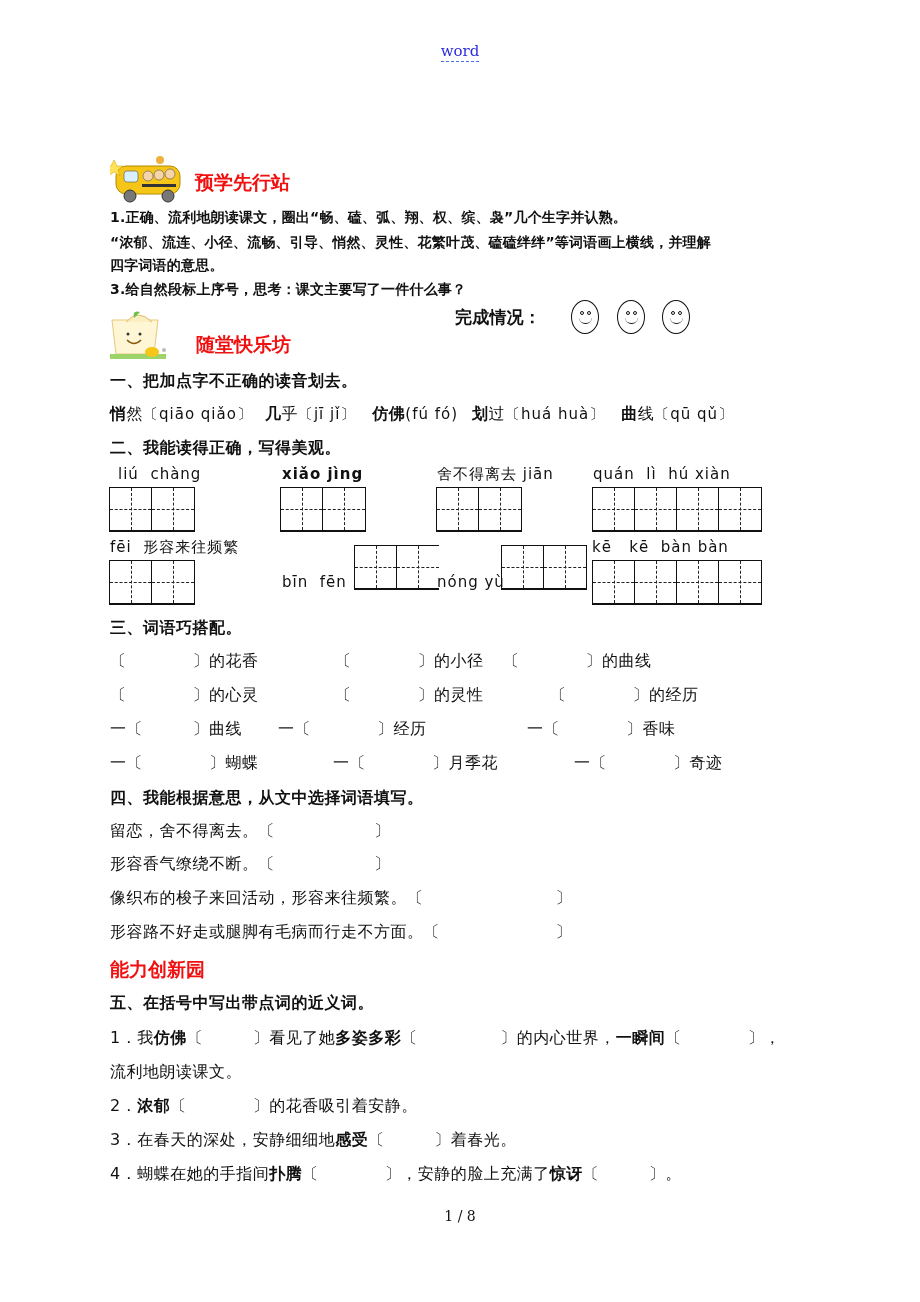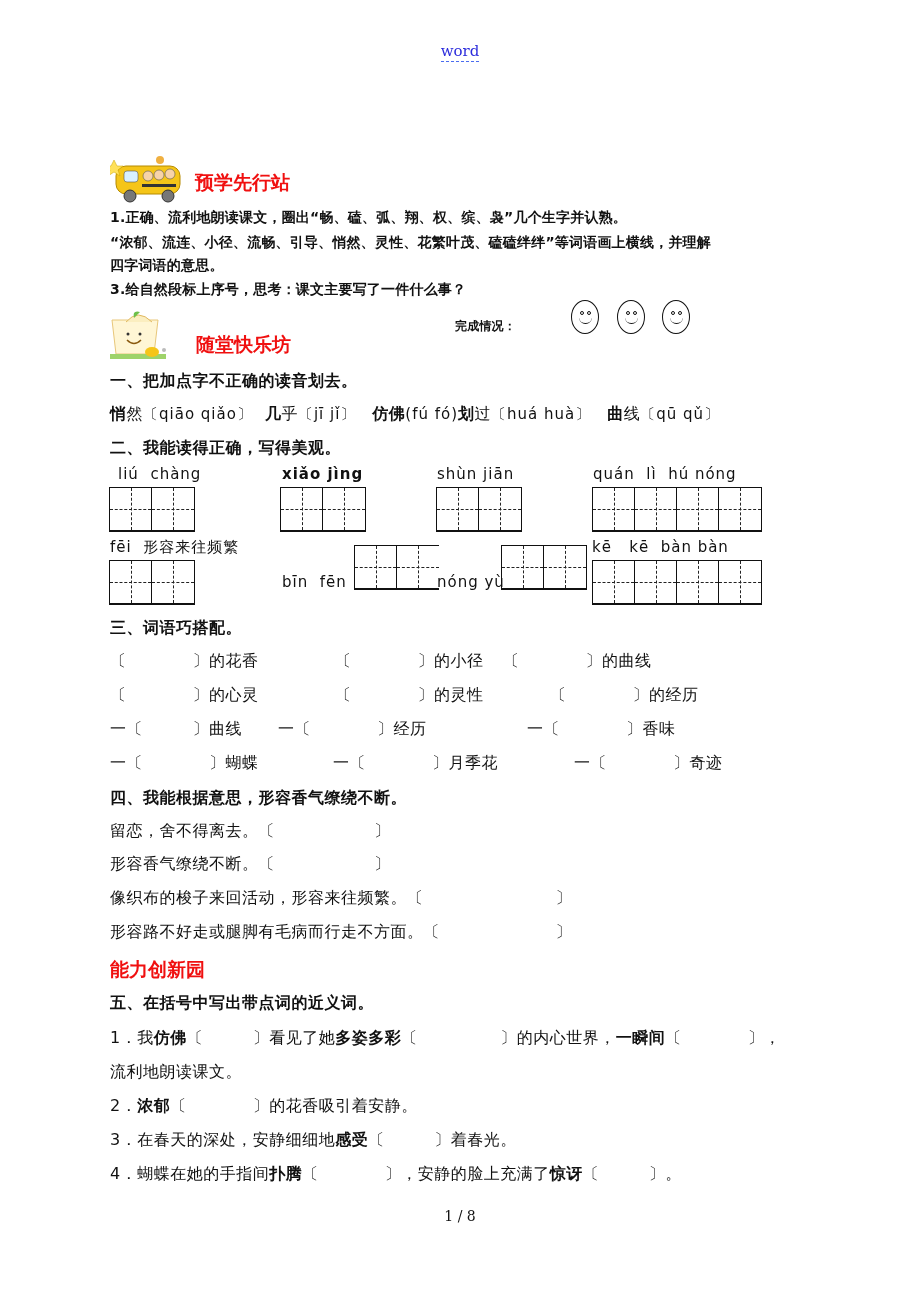--- a/index.html
+++ b/index.html
@@ -45,21 +45,21 @@
     <circle cx="50" cy="8" r="4" fill="#f0b040"></circle>
   </svg>
 </div>
 <div class="abs red-title" style="left:195px;top:170px;">预学先行站</div>
 
 <div class="abs body-b" style="left:110px;top:209px;">1.正确、流利地朗读课文，圈出“畅、磕、弧、翔、权、缤、袅”几个生字并认熟。</div>
 <div class="abs body-b" style="left:110px;top:234px;">“浓郁、流连、小径、流畅、引导、悄然、灵性、花繁叶茂、磕磕绊绊”等词语画上横线，并理解</div>
 <div class="abs body-b" style="left:110px;top:257px;">四字词语的意思。</div>
 <div class="abs body-b" style="left:110px;top:281px;">3.给自然段标上序号，思考：课文主要写了一件什么事？</div>
 
-<div class="abs body-b" style="left:455px;top:318px;font-size:12px;">完成情况：</div>
+<div class="abs body-b" style="left:455px;top:306px;font-size:17px;">完成情况：</div>
 <div class="smiley" style="left:571px;top:300px;">
     <span class="eye l"></span>
     <span class="eye r"></span>
     <span class="mouth"></span>
   </div>
 <div class="smiley" style="left:617px;top:300px;">
     <span class="eye l"></span>
     <span class="eye r"></span>
     <span class="mouth"></span>
   </div>
@@ -82,31 +82,31 @@
     <circle cx="56" cy="40" r="2" fill="#bbb"></circle>
   </svg>
 </div>
 <div class="abs red-title" style="left:196px;top:332px;">随堂快乐坊</div>
 
 <div class="abs sec" style="left:110px;top:371px;">一、把加点字不正确的读音划去。</div>
 
 <div class="abs txt" style="left:110px;top:404px;display:flex;gap:0;">
   <span style="margin-right:12px;"><span class="b">悄</span><span>然</span><span class="py">〔qiāo qiǎo〕</span></span>
   <span style="margin-right:16px;"><span class="b">几</span><span>乎</span><span class="py">〔jī jǐ〕</span></span>
-  <span style=""><span class="b">仿佛</span><span></span><span class="py">(fú fó)</span></span>
+  <span style="margin-right:14px;"><span class="b">仿佛</span><span></span><span class="py">(fú fó)</span></span>
   <span style="margin-right:16px;"><span class="b">划</span><span>过</span><span class="py">〔huá huà〕</span></span>
   <span><span class="b">曲</span><span>线</span><span class="py">〔qū qǔ〕</span></span>
 </div>
 
 <div class="abs sec" style="left:110px;top:438px;">二、我能读得正确，写得美观。</div>
 
 <div class="abs py" style="left:118px;top:465px;white-space:pre;">liú  chàng</div>
 <div class="abs py" style="left:282px;top:465px;white-space:pre;font-weight:bold;">xiǎo jìng</div>
-<div class="abs py" style="left:437px;top:465px;white-space:pre;">shùn jiān</div>
-<div class="abs py" style="left:593px;top:465px;white-space:pre;">quán  lì  hú nóng</div>
+<div class="abs py" style="left:437px;top:465px;white-space:pre;">舍不得离去 jiān</div>
+<div class="abs py" style="left:593px;top:465px;white-space:pre;">quán  lì  hú xiàn</div>
 
 <div class="grid" style="left:109px;top:487px;">
     <div class="cell"></div>
     <div class="cell"></div>
   </div>
 <div class="grid" style="left:280px;top:487px;">
     <div class="cell"></div>
     <div class="cell"></div>
   </div>
 <div class="grid" style="left:436px;top:487px;">
@@ -155,21 +155,21 @@
 <div class="abs txt" style="left:550px;top:685px;">〔　　　　〕的经历</div>
 
 <div class="abs txt" style="left:110px;top:719px;">一〔　　　〕曲线</div>
 <div class="abs txt" style="left:278px;top:719px;">一〔　　　　〕经历</div>
 <div class="abs txt" style="left:527px;top:719px;">一〔　　　　〕香味</div>
 
 <div class="abs txt" style="left:110px;top:753px;">一〔　　　　〕蝴蝶</div>
 <div class="abs txt" style="left:333px;top:753px;">一〔　　　　〕月季花</div>
 <div class="abs txt" style="left:574px;top:753px;">一〔　　　　〕奇迹</div>
 
-<div class="abs sec" style="left:110px;top:788px;">四、我能根据意思，形容香气缭绕不断。</div>
+<div class="abs sec" style="left:110px;top:788px;">四、我能根据意思，从文中选择词语填写。</div>
 <div class="abs txt" style="left:110px;top:821px;">留恋，舍不得离去。〔　　　　　　〕</div>
 <div class="abs txt" style="left:110px;top:854px;">形容香气缭绕不断。〔　　　　　　〕</div>
 <div class="abs txt" style="left:110px;top:888px;">像织布的梭子来回活动，形容来往频繁。〔　　　　　　　　〕</div>
 <div class="abs txt" style="left:110px;top:922px;">形容路不好走或腿脚有毛病而行走不方面。〔　　　　　　　〕</div>
 
 <div class="abs red-title" style="left:110px;top:957px;">能力创新园</div>
 <div class="abs sec" style="left:110px;top:993px;">五、在括号中写出带点词的近义词。</div>
 
 <div class="abs txt" style="left:110px;top:1028px;">
   <span>1．我</span><span class="b">仿佛</span><span>〔　　　〕看见了她</span><span class="b">多姿多彩</span><span>〔　　　　　〕的内心世界，</span><span class="b">一瞬间</span><span>〔　　　　〕，</span>

